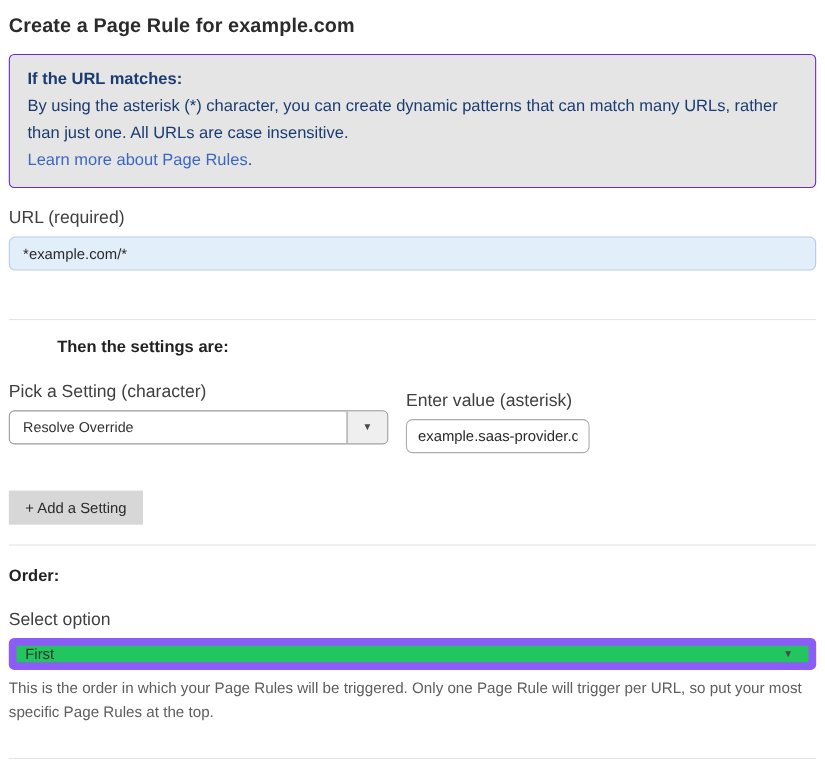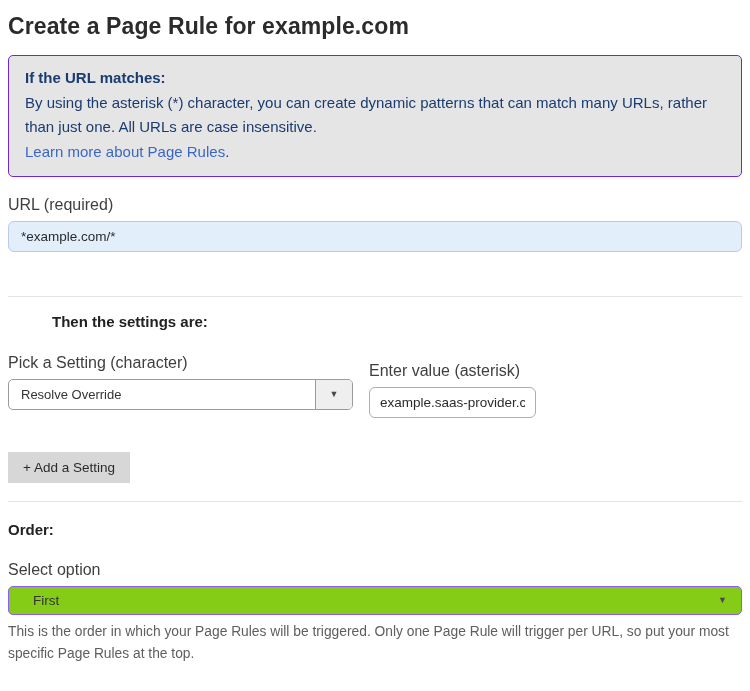--- a/index.html
+++ b/index.html
@@ -7,21 +7,21 @@
   body {
     width: 750px;
     height: 691px;
     font-family: "Liberation Sans", sans-serif;
     color: #222;
     overflow: hidden;
   }
   .container { padding: 0 8px; }
 
   .page-title {
-    font-size: 23px;
+    font-size: 18px;
     font-weight: bold;
     color: #2b2b2b;
     padding-top: 13px;
     margin-bottom: 15px;
     letter-spacing: 0.1px;
   }
 
   
   .info-box {
     background: #e5e5e5;
@@ -144,25 +144,25 @@
     cursor: pointer;
   }
   .add-setting-btn { margin-top: 34px; }
 
   .order-select-label { margin-top: 23px; }
   .order-select {
     display: flex;
     align-items: center;
     width: 100%;
     height: 29px;
-    background: #84cc16;
-    border: 1px solid #8b5cf6;
+    background: #22c55e;
+    border: 7px solid #8b5cf6;
     border-radius: 5px;
     cursor: pointer;
-    padding: 0 14px 0 24px;
+    padding: 0 14px 0 8px;
   }
   .order-select .select-value {
     flex: 1;
     font-size: 13.5px;
     color: #333;
   }
 
   .help-text {
     margin-top: 6px;
     font-size: 13.8px;

